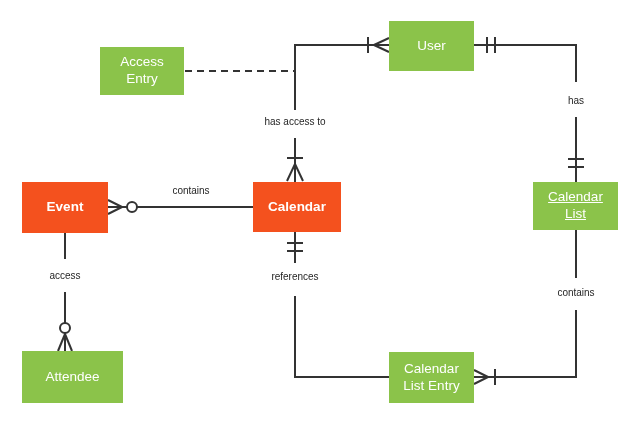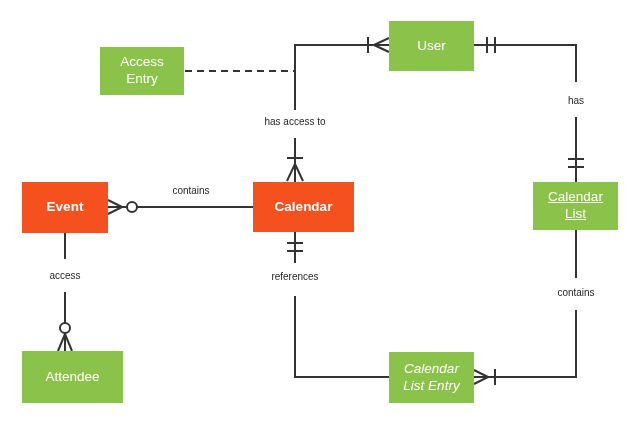--- a/index.html
+++ b/index.html
@@ -39,24 +39,24 @@
     line-height: 1.25;
     padding: 18px 6px;
     cursor: default;
   }
   .entity.green { background: var(--entity-green); font-weight: normal; }
   .entity.orange { background: var(--entity-orange); font-weight: bold; }
 
   .e-access-rule        { left: 100px; top: 47px;  width: 84px; height: 48px; }
   .e-user               { left: 389px; top: 21px;  width: 85px; height: 50px; }
   .e-event              { left: 22px;  top: 182px; width: 86px; height: 51px; }
-  .e-calendar           { left: 253px; top: 182px; width: 101px; height: 50px; }
+  .e-calendar           { left: 253px; top: 182px; width: 88px; height: 50px; }
   .e-calendar-list      { left: 533px; top: 182px; width: 85px; height: 48px; text-decoration: underline; }
   .e-attendee           { left: 22px;  top: 351px; width: 101px; height: 52px; }
-  .e-calendar-list-entry{ left: 389px; top: 352px; width: 85px; height: 51px; font-style: italic; }
+  .e-calendar-list-entry{ left: 389px; top: 352px; width: 85px; height: 51px; }
 
   .rel-label {
     position: absolute;
     transform: translateX(-50%);
     color: var(--label-text);
     font-size: 10px;
     white-space: nowrap;
     background: var(--background);
     padding: 0 2px;
   }

